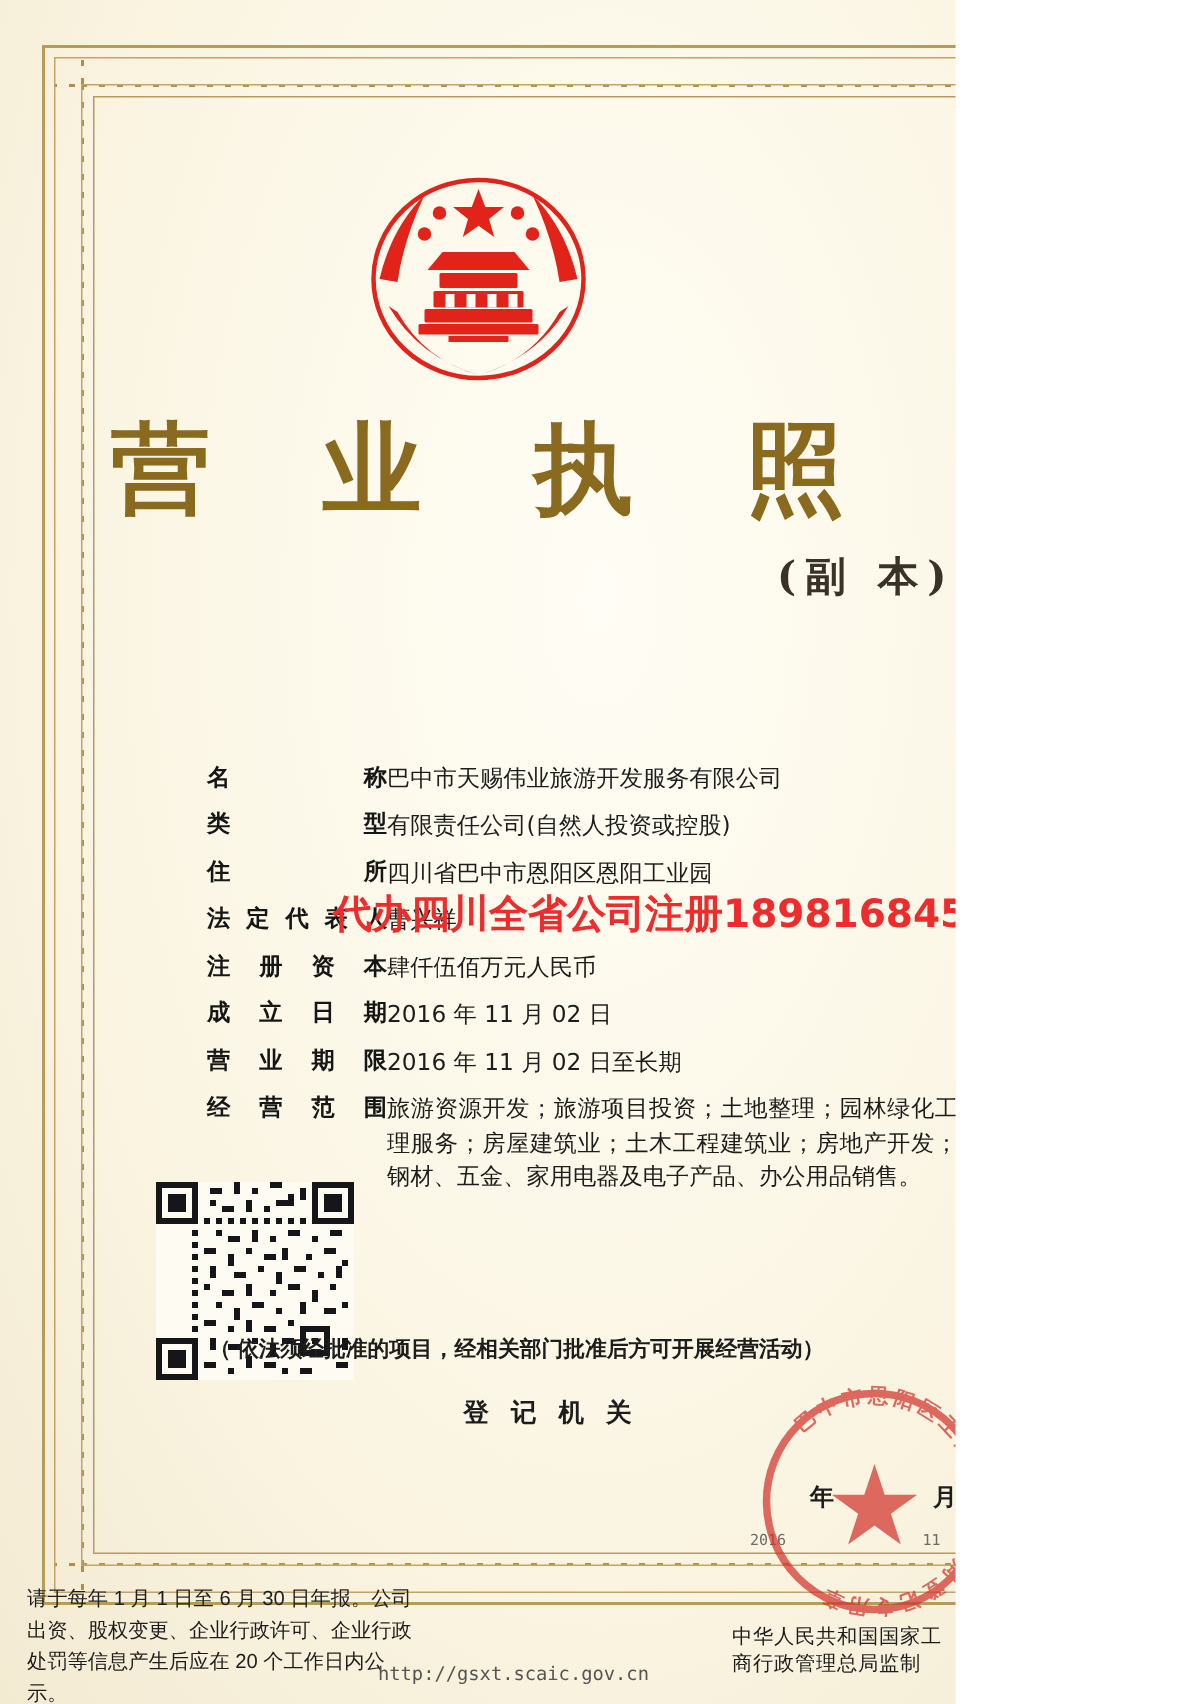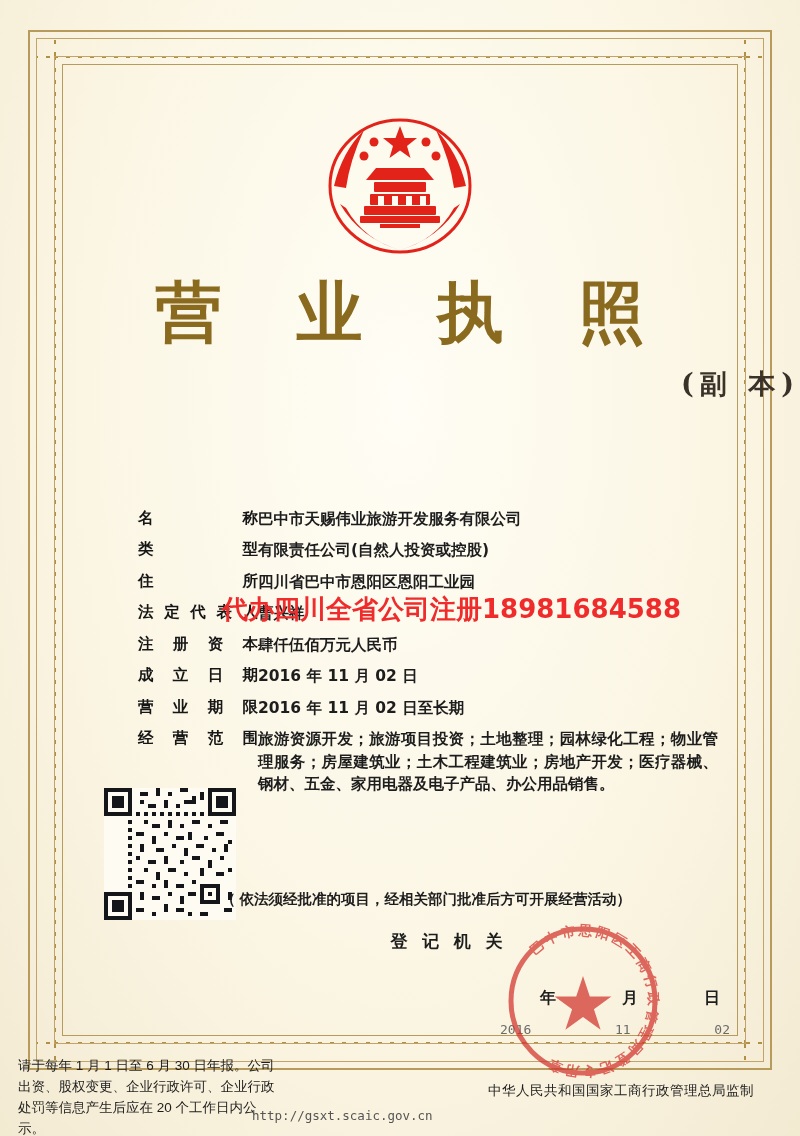--- a/index.html
+++ b/index.html
@@ -5,21 +5,21 @@
   html, body {
     margin: 0;
     padding: 0;
     background: #ffffff;
   }
   body {
     font-family: "Liberation Sans", sans-serif;
   }
   #page {
     position: relative;
-    width: 800px;
+    width: 637px;
     height: 1136px;
     overflow: hidden;
     background: #fef9c3;
   }
   
   .cert-bg {
     position: absolute;
     left: 0; top: 0;
     width: 800px; height: 1136px;
     background:
@@ -142,21 +142,21 @@
     color: #161616;
     display: flex;
     justify-content: space-between;
   }
   .field-label span { display: inline-block; }
   .field-value {
     flex: 1;
     font-family: "DejaVu Sans", "Liberation Sans", sans-serif;
     color: #1d1d1d;
     line-height: 1.45;
-    font-weight: bold;
+    font-weight: normal;
   }
   .scope .field-value { text-align: justify; }
 
   
   .qr {
     position: absolute;
     left: 104px;
     top: 788px;
     width: 132px;
     height: 132px;
@@ -196,21 +196,21 @@
     font-weight: bold;
     color: #1d1d1d;
   }
   .date-values {
     position: absolute;
     left: 500px;
     top: 1022px;
     width: 230px;
     display: flex;
     justify-content: space-between;
-    font-size: 13px;
+    font-size: 10px;
     color: #6b6b6b;
     font-family: "DejaVu Sans Mono", "Liberation Mono", monospace;
   }
 
   
   .seal {
     position: absolute;
     left: 492px;
     top: 910px;
     width: 182px;

